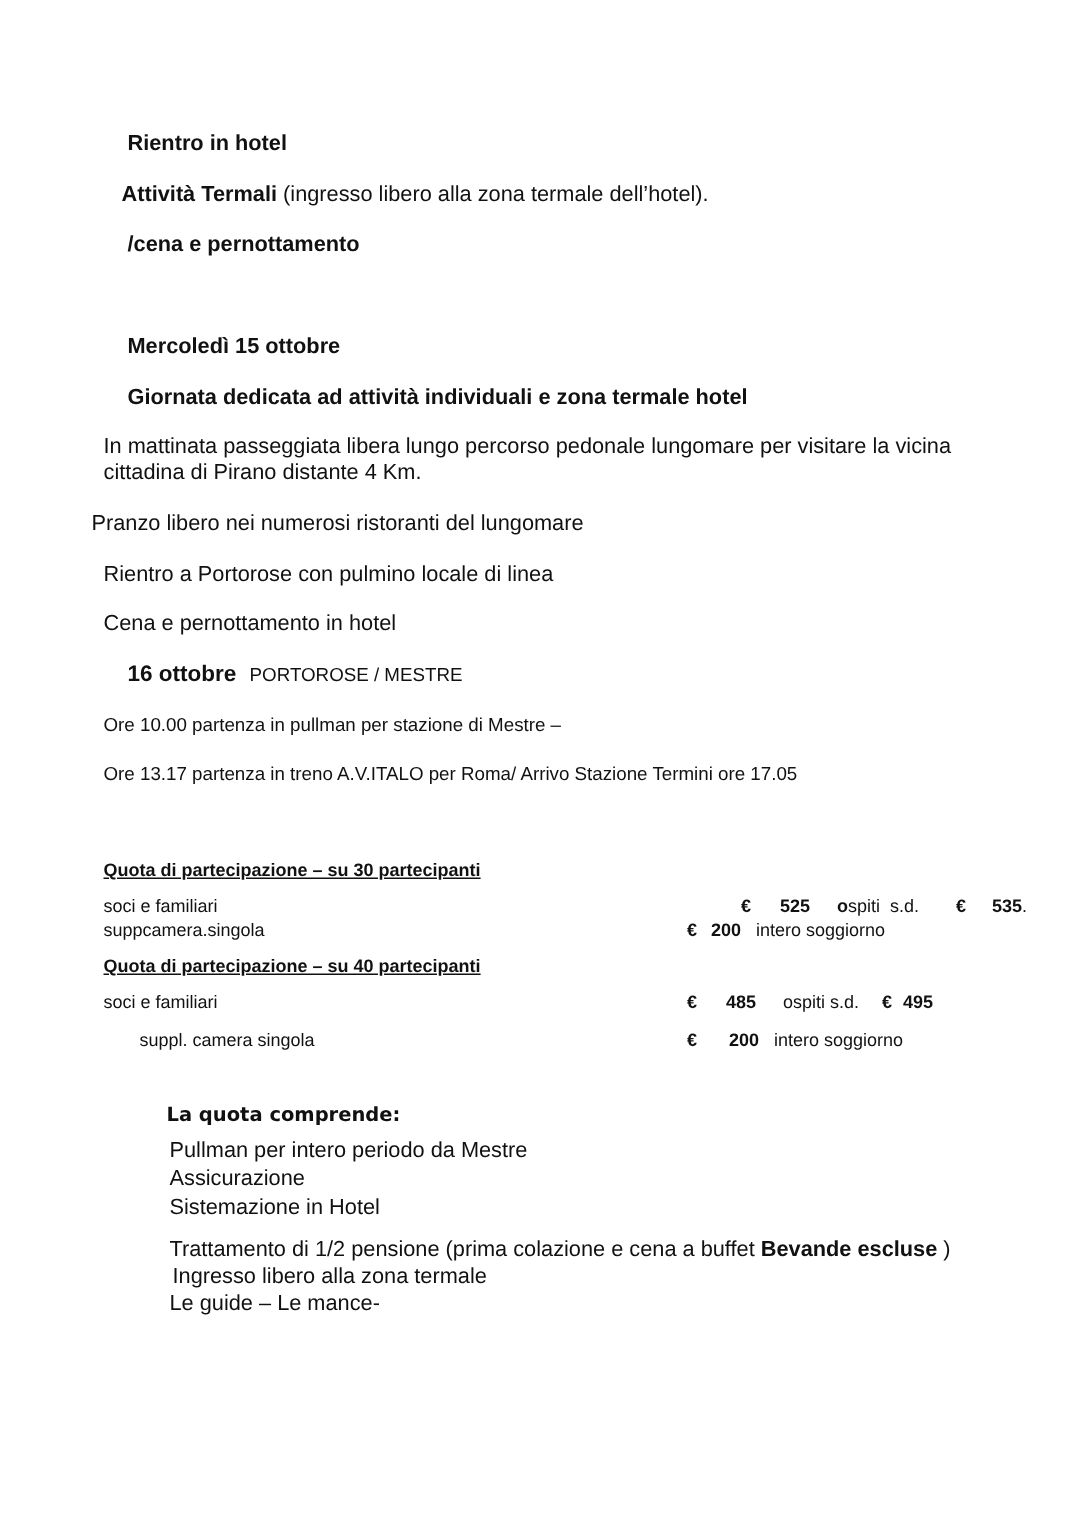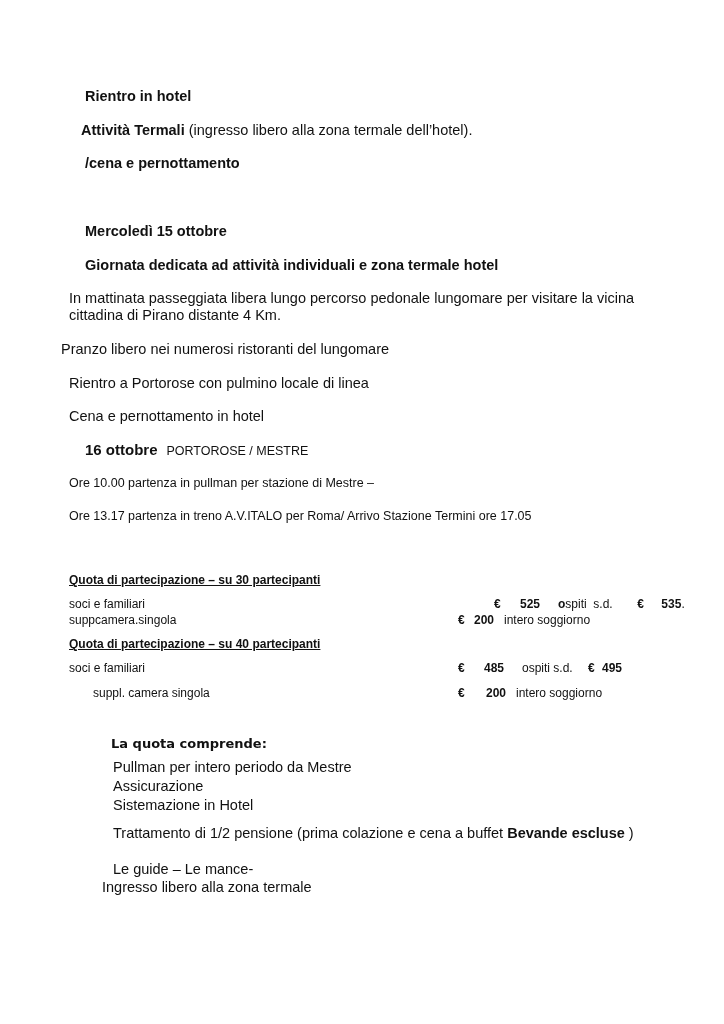--- a/index.html
+++ b/index.html
@@ -66,16 +66,16 @@
   </div>
 
   <div class="abs b" style="left:111px;top:736px;font-size:13px;font-family:'DejaVu Sans',sans-serif;">La quota comprende:</div>
   <div class="abs t" style="left:113px;top:759px;">Pullman per intero periodo da Mestre</div>
   <div class="abs t" style="left:113px;top:778px;">Assicurazione</div>
   <div class="abs t" style="left:113px;top:797px;">Sistemazione in Hotel</div>
 
   <div class="abs t" style="left:113px;top:825px;">
     <span>Trattamento di 1/2  pensione (prima colazione e cena a buffet  </span><span class="b">Bevande escluse</span><span> )</span>
   </div>
-  <div class="abs t" style="left:102px;top:843px;margin-top:36px;">Ingresso libero alla zona termale</div>
+  <div class="abs t" style="left:115px;top:843px;">Ingresso libero alla zona termale</div>
   <div class="abs t" style="left:113px;top:861px;">Le guide – Le mance-</div>
 
 </div>
 
 </body></html>

